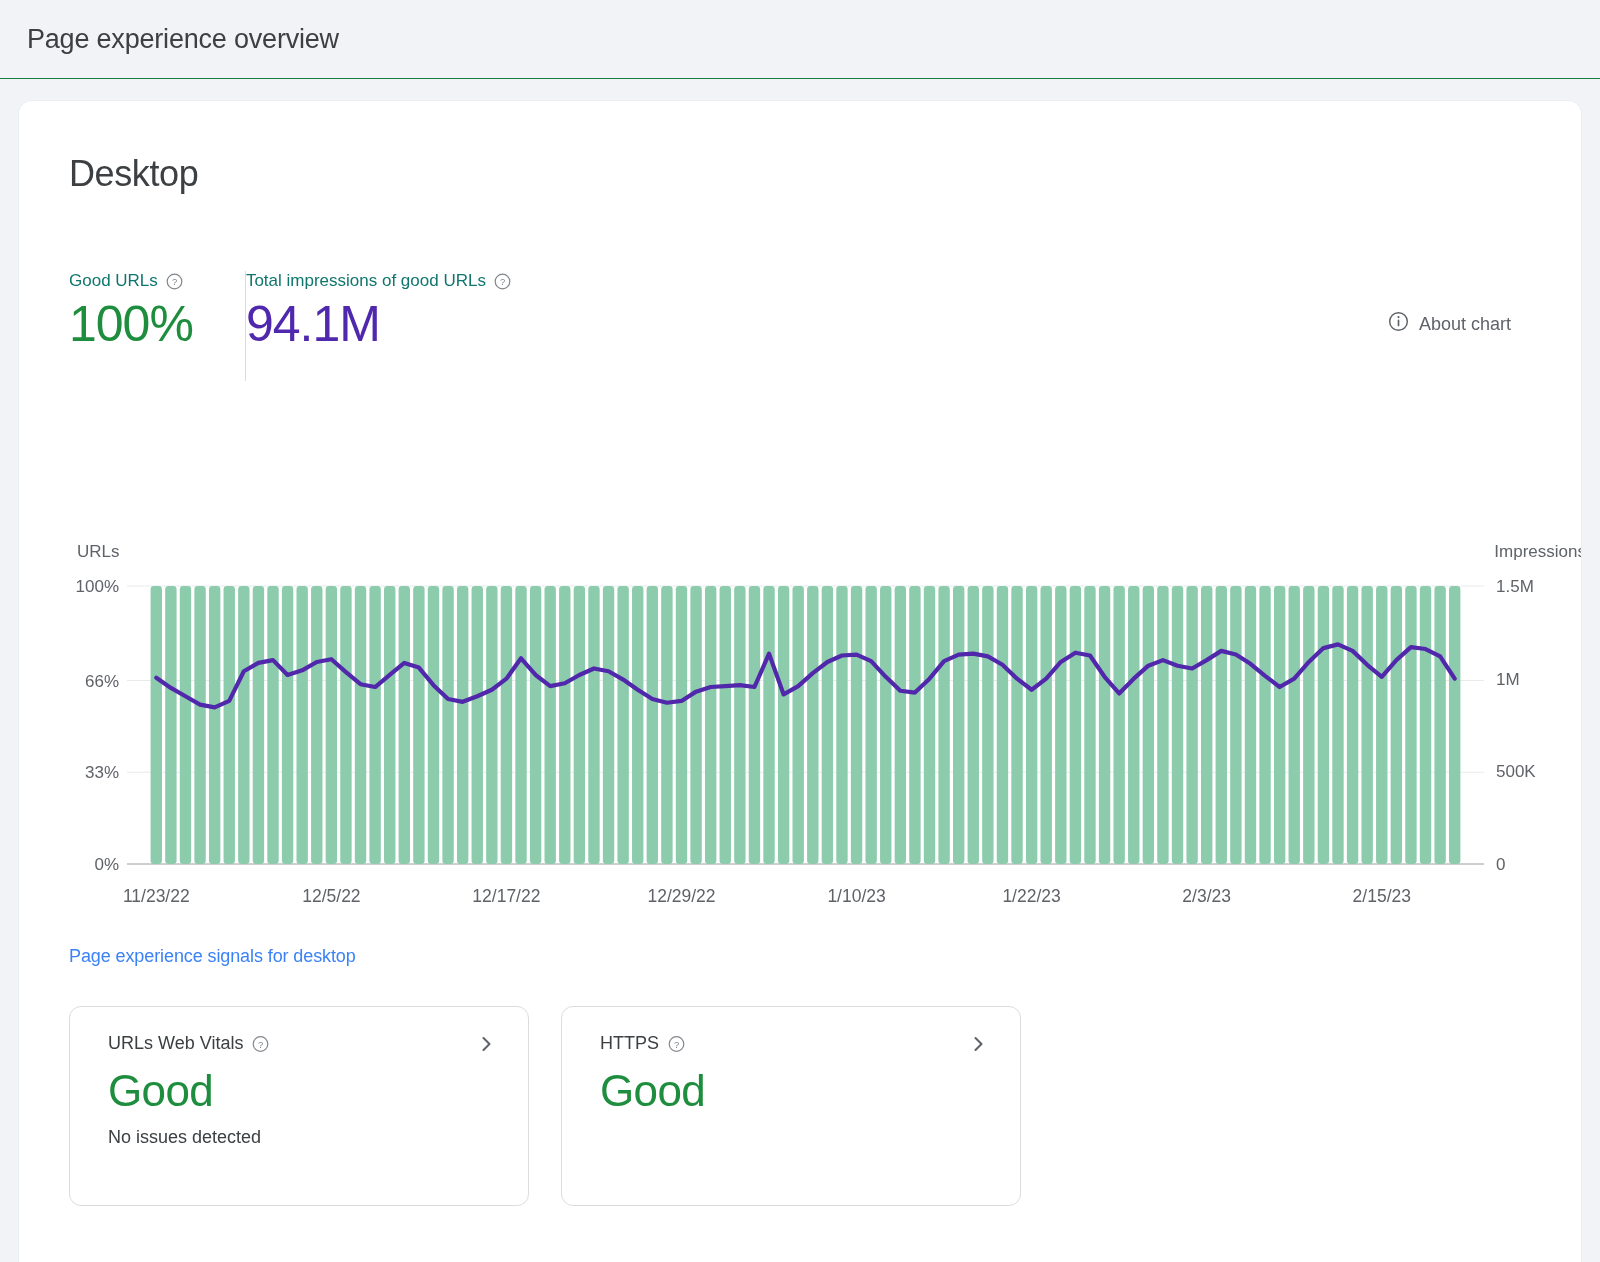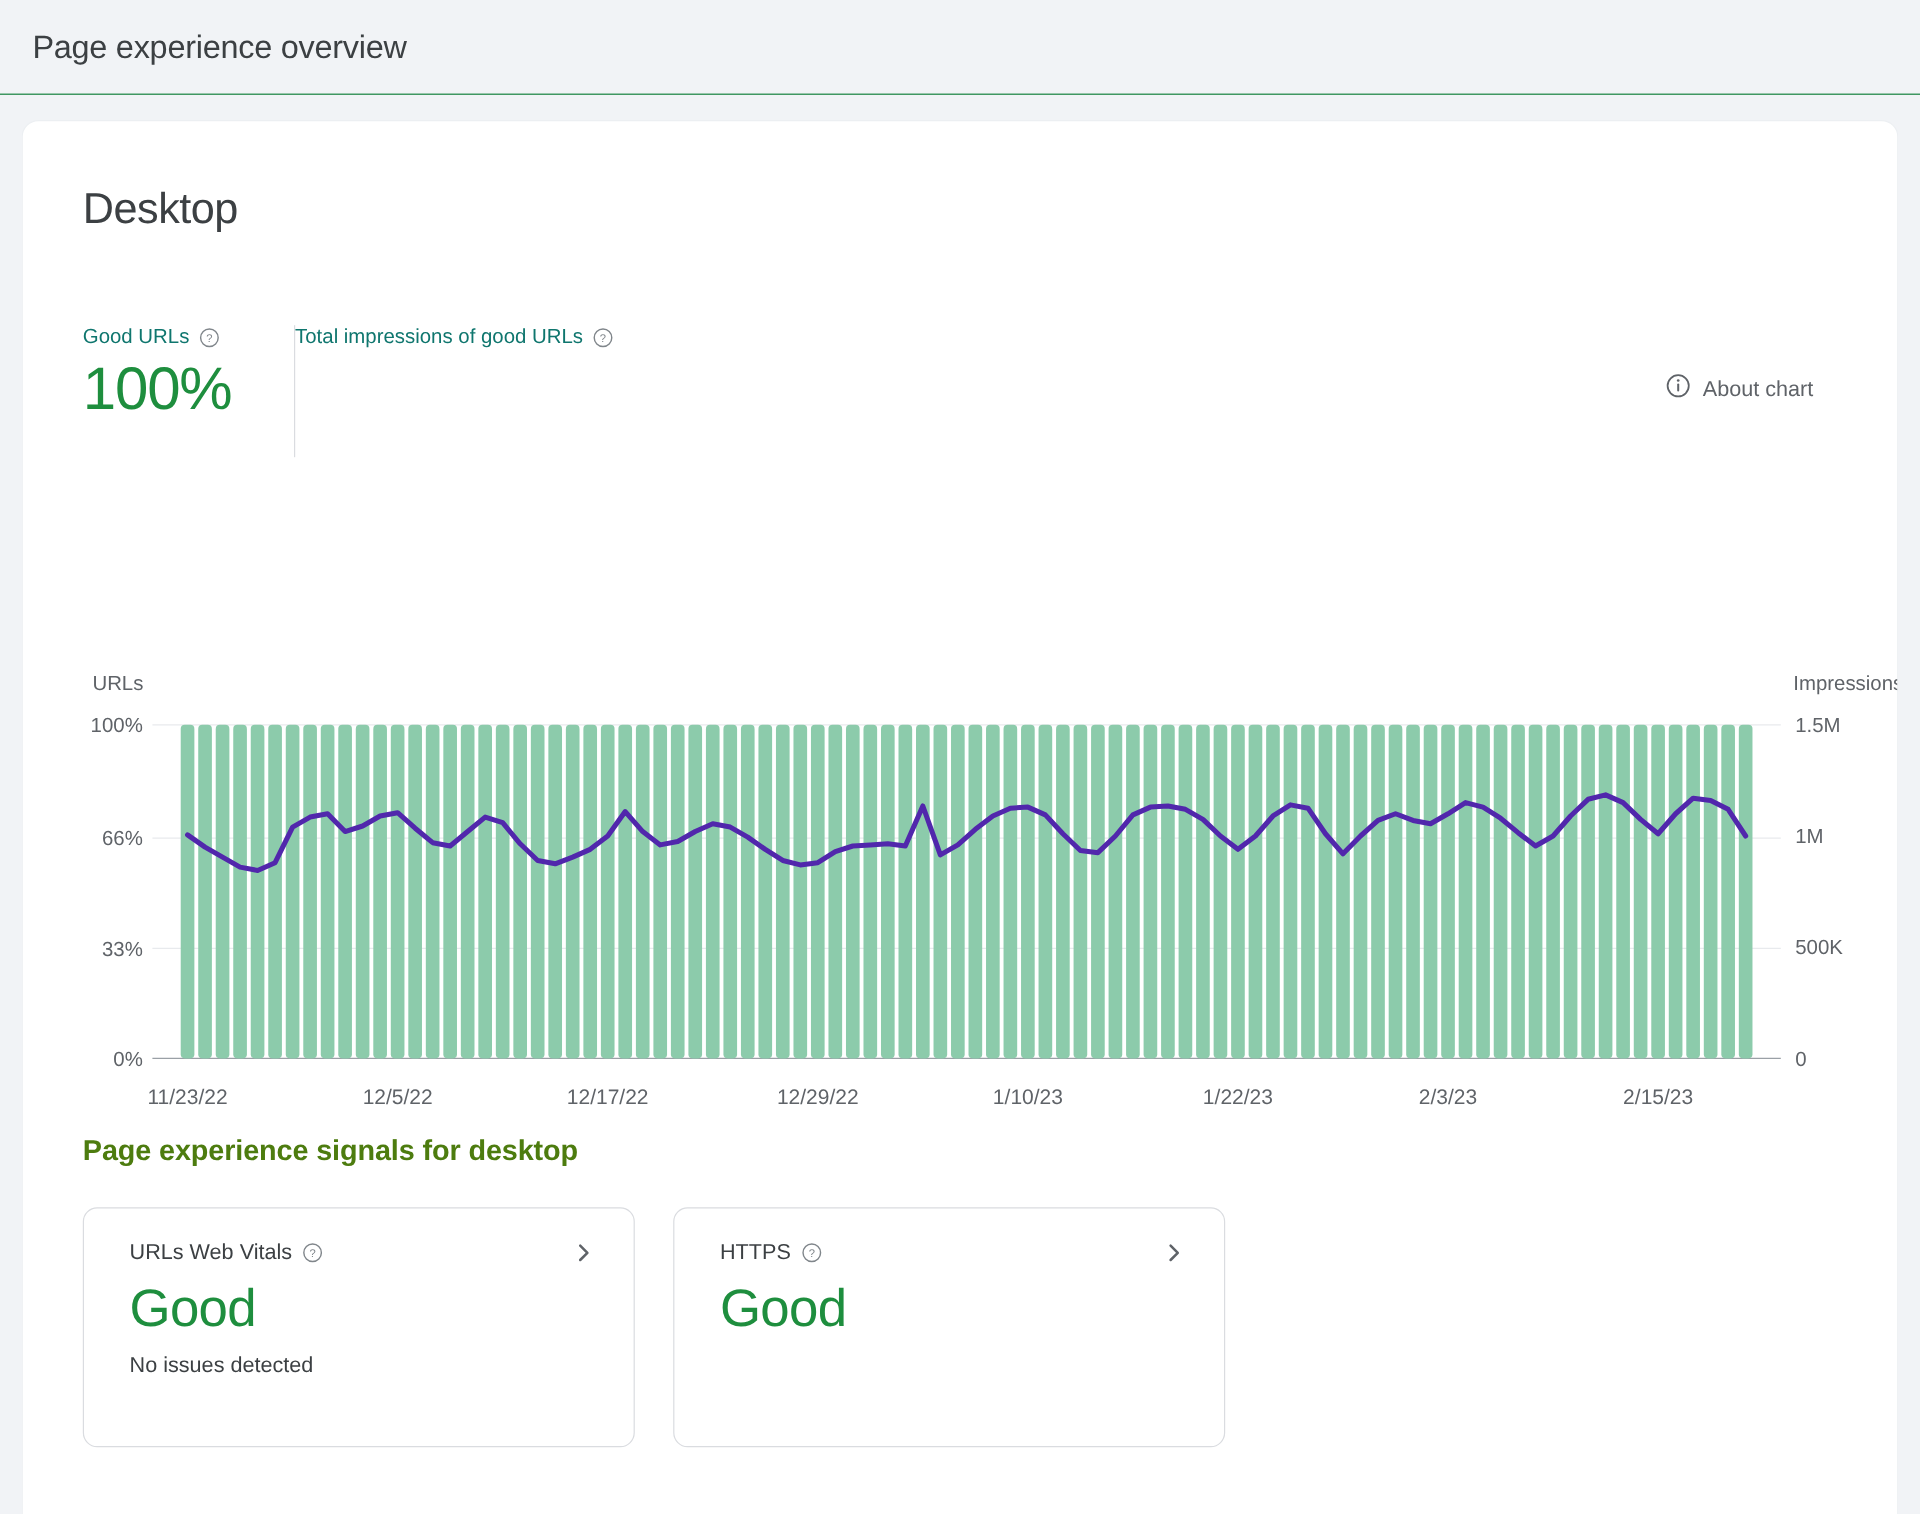--- a/index.html
+++ b/index.html
@@ -71,29 +71,29 @@
 
   
   #about-chart {
     position: absolute; right: 70px; top: 210px;
     display: flex; align-items: center; gap: 10px;
     color: #5f6368; font-size: 18px; cursor: pointer;
   }
 
   
   #chart-wrap {
-    position: absolute; left: 0; top: 436px;
+    position: absolute; left: 0; top: 418px;
     width: 1564px; height: 410px;
   }
   #chart-svg { display: block; }
 
   
   #signals-title {
     position: absolute; left: 50px; top: 845px;
-    font-size: 24px; font-weight: 700; color: #4d7c0f;
+    font-size: 18px; font-weight: 400; color: #3b82f6;
     letter-spacing: -0.1px;
   }
   #signal-cards {
     position: absolute; left: 50px; top: 905px;
     display: flex; gap: 32px;
   }
   .signal-card {
     width: 460px; height: 200px;
     border: 1px solid #dadce0;
     border-radius: 12px;
@@ -147,20 +147,21 @@
     <div class="metric second">
       <div class="metric-label">
         <span>Total impressions of good URLs</span>
         <span class="help-icon">
           <svg width="17" height="17" viewBox="0 0 20 20">
             <circle cx="10" cy="10" r="8.6" fill="none" stroke="#80868b" stroke-width="1.4"></circle>
             <text x="10" y="14.2" text-anchor="middle" font-family="Liberation Sans, sans-serif" font-size="11" fill="#80868b">?</text>
           </svg>
         </span>
       </div>
+      <div class="metric-value purple">94.1M</div>
     </div>
 
   </div>
 
   <div id="about-chart">
     <span>
       <svg width="21" height="21" viewBox="0 0 20 20">
         <circle cx="10" cy="10" r="8.4" fill="none" stroke="#5f6368" stroke-width="1.4"></circle>
         <circle cx="10" cy="5.8" r="1.05" fill="#5f6368"></circle>
         <rect x="9.2" y="8.2" width="1.6" height="6.4" rx="0.8" fill="#5f6368"></rect>

